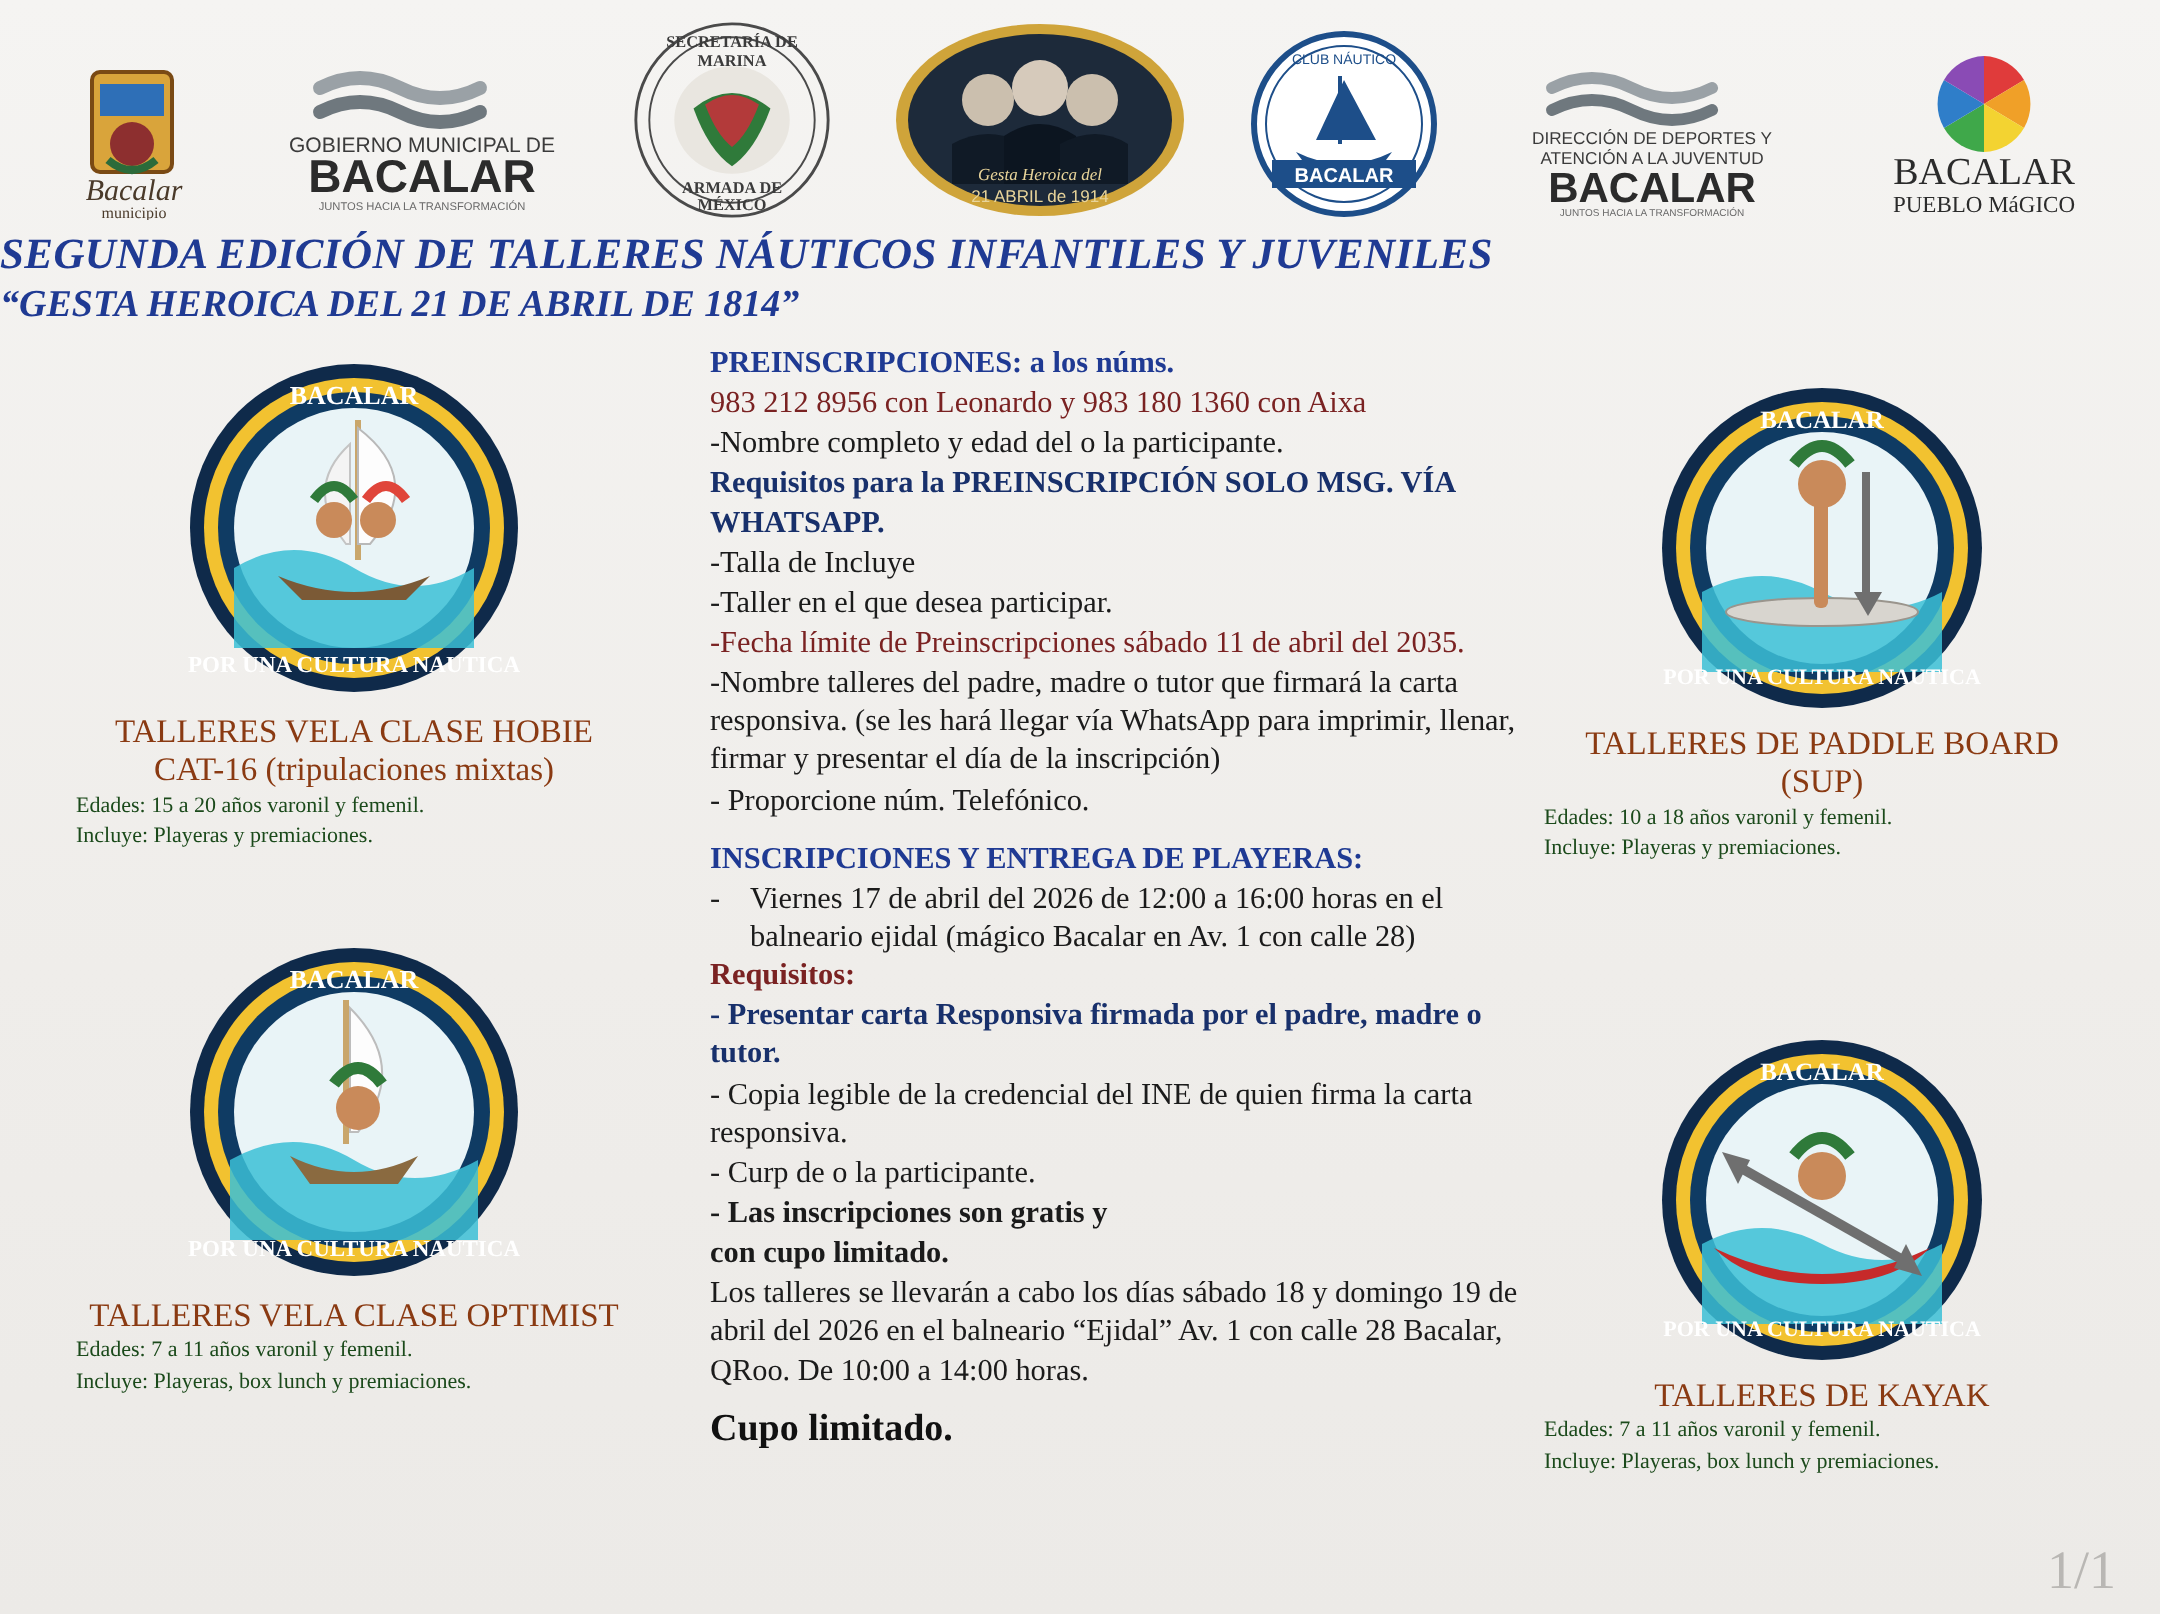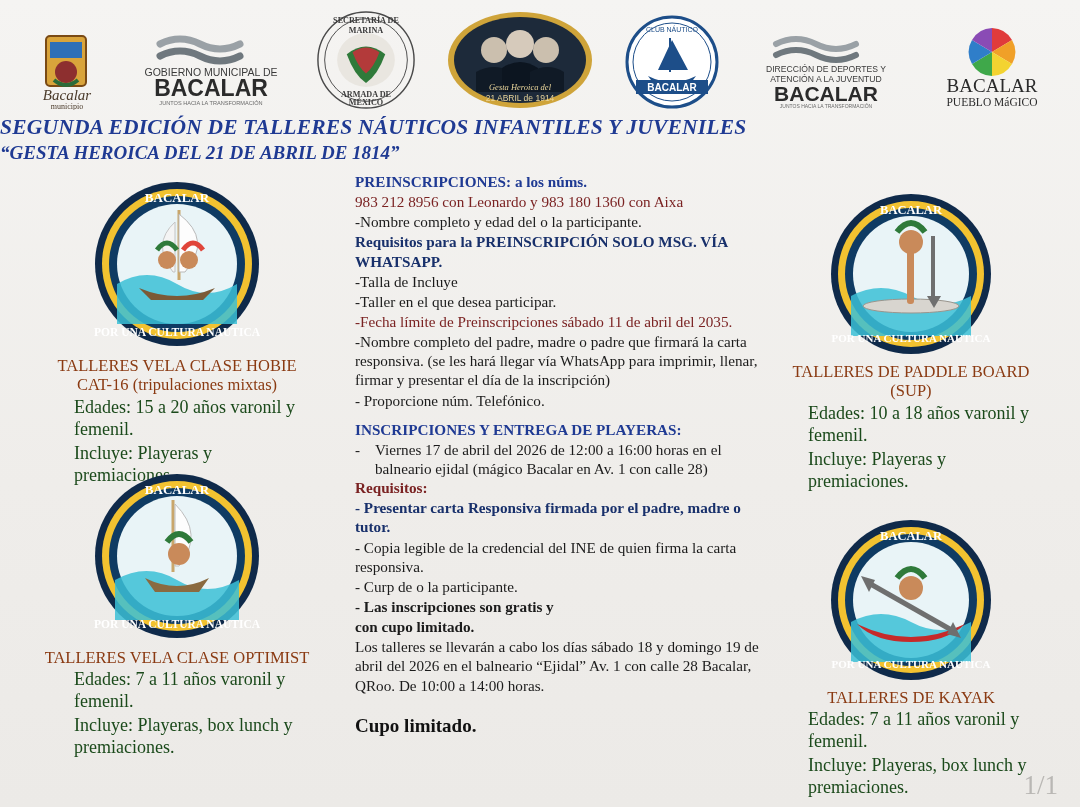--- a/index.html
+++ b/index.html
@@ -93,46 +93,45 @@
   .gap { height: 9px; }
   .hang {
     display: flex;
     gap: 12px;
   }
   .hang .bullet { width: 8px; flex: none; }
   .big-final {
     font-size: 19px;
     font-weight: bold;
     color: #111;
-    margin-top: 19px;
+    margin-top: 8px;
   }
   
   .panel {
     position: absolute;
     width: 278px;
     text-align: left;
   }
   .panel .emblem-wrap {
     display: flex;
     justify-content: center;
   }
   .panel-title {
     text-align: center;
     font-weight: normal;
     font-size: 16.5px;
     color: #8a3a12;
     line-height: 1.18;
     margin-top: 4px;
   }
   .panel-line {
-    font-size: 18px;
+    font-size: 11px;
     color: #1b4a1b;
     line-height: 1.22;
     margin-top: 2px;
-    margin-left: 36px;
   }
   #panel-hobie { top: 176px; left: 38px; }
   #panel-optimist { top: 468px; left: 38px; }
   #panel-sup { top: 190px; left: 772px; }
   #panel-kayak { top: 516px; left: 772px; }
   #panel-sup .panel-line, #panel-kayak .panel-line { text-align: left; }
   
   .page-counter {
     position: absolute;
     right: 22px;
@@ -251,21 +250,21 @@
   </div>
 
   <div class="center-col">
     <div class="p blue-bold">PREINSCRIPCIONES: a los núms.</div>
     <div class="p maroon">983 212 8956 con Leonardo y 983 180 1360 con Aixa</div>
     <div class="p dark">-Nombre completo y edad del o la participante.</div>
     <div class="p navy" style="font-weight:bold">Requisitos para la PREINSCRIPCIÓN SOLO MSG. VÍA WHATSAPP.</div>
     <div class="p dark">-Talla de Incluye</div>
     <div class="p dark">-Taller en el que desea participar.</div>
     <div class="p maroon">-Fecha límite de Preinscripciones  sábado 11 de abril del 2035.</div>
-    <div class="p dark">-Nombre completo del padre, madre o padre que   firmará la carta responsiva. (se les hará llegar vía WhatsApp para imprimir, llenar, firmar y presentar el día de la inscripción)</div>
+    <div class="p dark">-Nombre talleres del padre, madre o tutor que   firmará la carta responsiva. (se les hará llegar vía WhatsApp para imprimir, llenar, firmar y presentar el día de la inscripción)</div>
     <div class="p dark">- Proporcione núm. Telefónico.</div>
 
     <div class="gap"></div>
 
     <div class="p blue-bold">INSCRIPCIONES Y ENTREGA DE PLAYERAS:</div>
     <div class="hang">
       <span class="bullet dark">-</span>
       <span class="dark">Viernes 17 de abril del 2026 de 12:00 a 16:00 horas en el balneario ejidal (mágico Bacalar en Av. 1 con calle 28)</span>
     </div>
     <div class="p maroon" style="font-weight:bold">Requisitos:</div>

